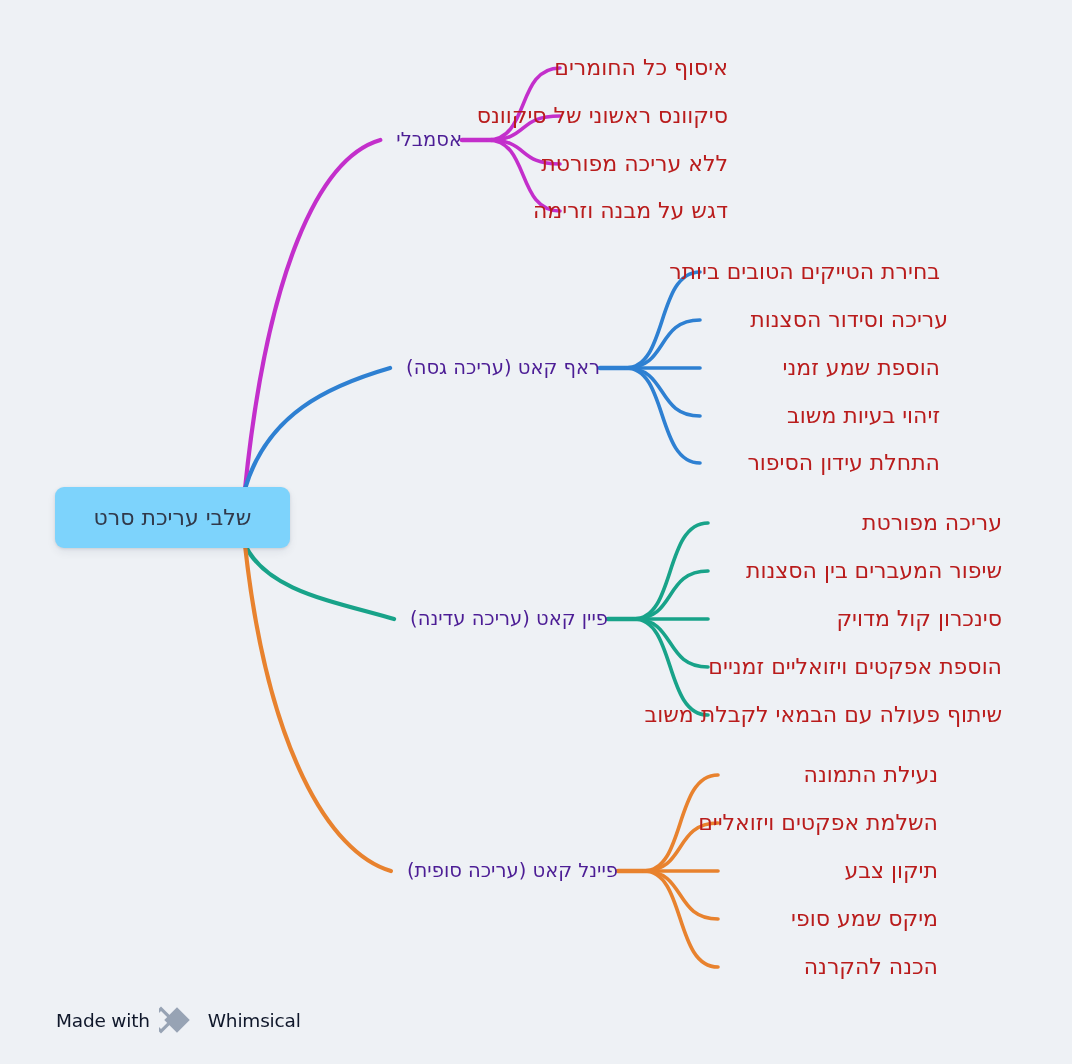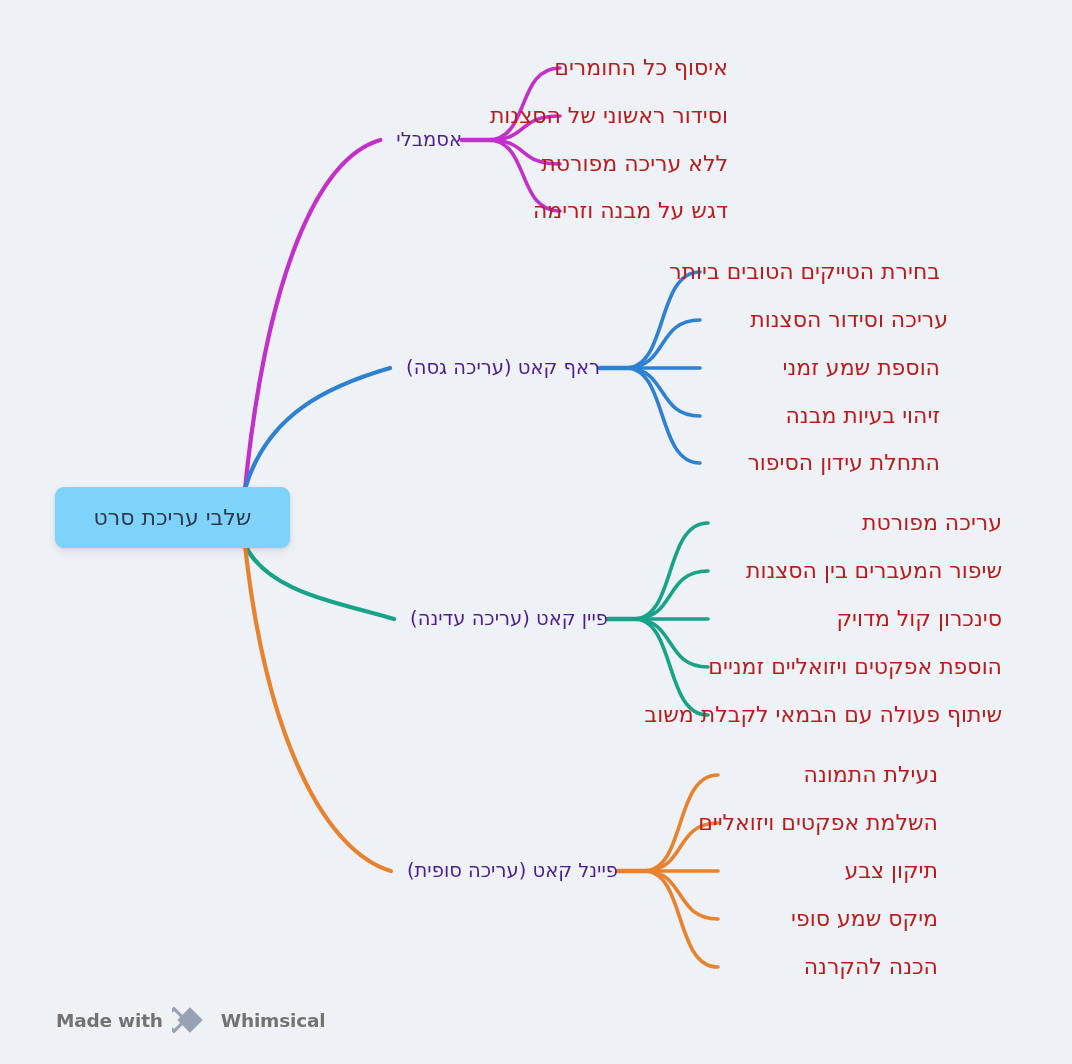--- a/index.html
+++ b/index.html
@@ -70,22 +70,22 @@
   #whimsical-footer {
     position: absolute;
     left: 56px;
     top: 1006px;
     display: flex;
     align-items: center;
     gap: 9px;
   }
   .wm-text {
     font-size: 18.5px;
-    font-weight: bold;
-    color: #737373;
+    font-weight: normal;
+    color: #0f172a;
     letter-spacing: -0.2px;
   }
   #whimsical-logo {
     display: block;
   }
 </style>
 </head>
 <body>
 
 <div id="mindmap-root">
@@ -120,28 +120,28 @@
       <path d="M 644 871 C 686 871, 674 967, 718 967" stroke="#e8822e" stroke-width="3.6" fill="none" stroke-linecap="round"></path>
     </svg>
 
   <div id="root-node">
     <span id="root-node-text">שלבי עריכת סרט</span>
   </div>
 
   <div id="labels-layer">
       <div class="node-label branch-label" style="right: 610px; top: 140px;">אסמבלי</div>
       <div class="node-label leaf-label" style="right: 344px; top: 68px;">איסוף כל החומרים</div>
-      <div class="node-label leaf-label" style="right: 344px; top: 116px;">וסידור ראשוני של הסצנות</div>
+      <div class="node-label leaf-label" style="right: 344px; top: 116px;">סיקוונס ראשוני של סיקוונס</div>
       <div class="node-label leaf-label" style="right: 344px; top: 164px;">ללא עריכה מפורטת</div>
       <div class="node-label leaf-label" style="right: 344px; top: 211px;">דגש על מבנה וזרימה</div>
       <div class="node-label branch-label" style="right: 472px; top: 368px;">ראף קאט (עריכה גסה)</div>
       <div class="node-label leaf-label" style="right: 132px; top: 272px;">בחירת הטייקים הטובים ביותר</div>
       <div class="node-label leaf-label" style="right: 124px; top: 320px;">עריכה וסידור הסצנות</div>
       <div class="node-label leaf-label" style="right: 132px; top: 368px;">הוספת שמע זמני</div>
-      <div class="node-label leaf-label" style="right: 132px; top: 416px;">זיהוי בעיות מבנה</div>
+      <div class="node-label leaf-label" style="right: 132px; top: 416px;">זיהוי בעיות משוב</div>
       <div class="node-label leaf-label" style="right: 132px; top: 463px;">התחלת עידון הסיפור</div>
       <div class="node-label branch-label" style="right: 464px; top: 619px;">פיין קאט (עריכה עדינה)</div>
       <div class="node-label leaf-label" style="right: 70px; top: 523px;">עריכה מפורטת</div>
       <div class="node-label leaf-label" style="right: 70px; top: 571px;">שיפור המעברים בין הסצנות</div>
       <div class="node-label leaf-label" style="right: 70px; top: 619px;">סינכרון קול מדויק</div>
       <div class="node-label leaf-label" style="right: 70px; top: 667px;">הוספת אפקטים ויזואליים זמניים</div>
       <div class="node-label leaf-label" style="right: 70px; top: 715px;">שיתוף פעולה עם הבמאי לקבלת משוב</div>
       <div class="node-label branch-label" style="right: 454px; top: 871px;">פיינל קאט (עריכה סופית)</div>
       <div class="node-label leaf-label" style="right: 134px; top: 775px;">נעילת התמונה</div>
       <div class="node-label leaf-label" style="right: 134px; top: 823px;">השלמת אפקטים ויזואליים</div>

